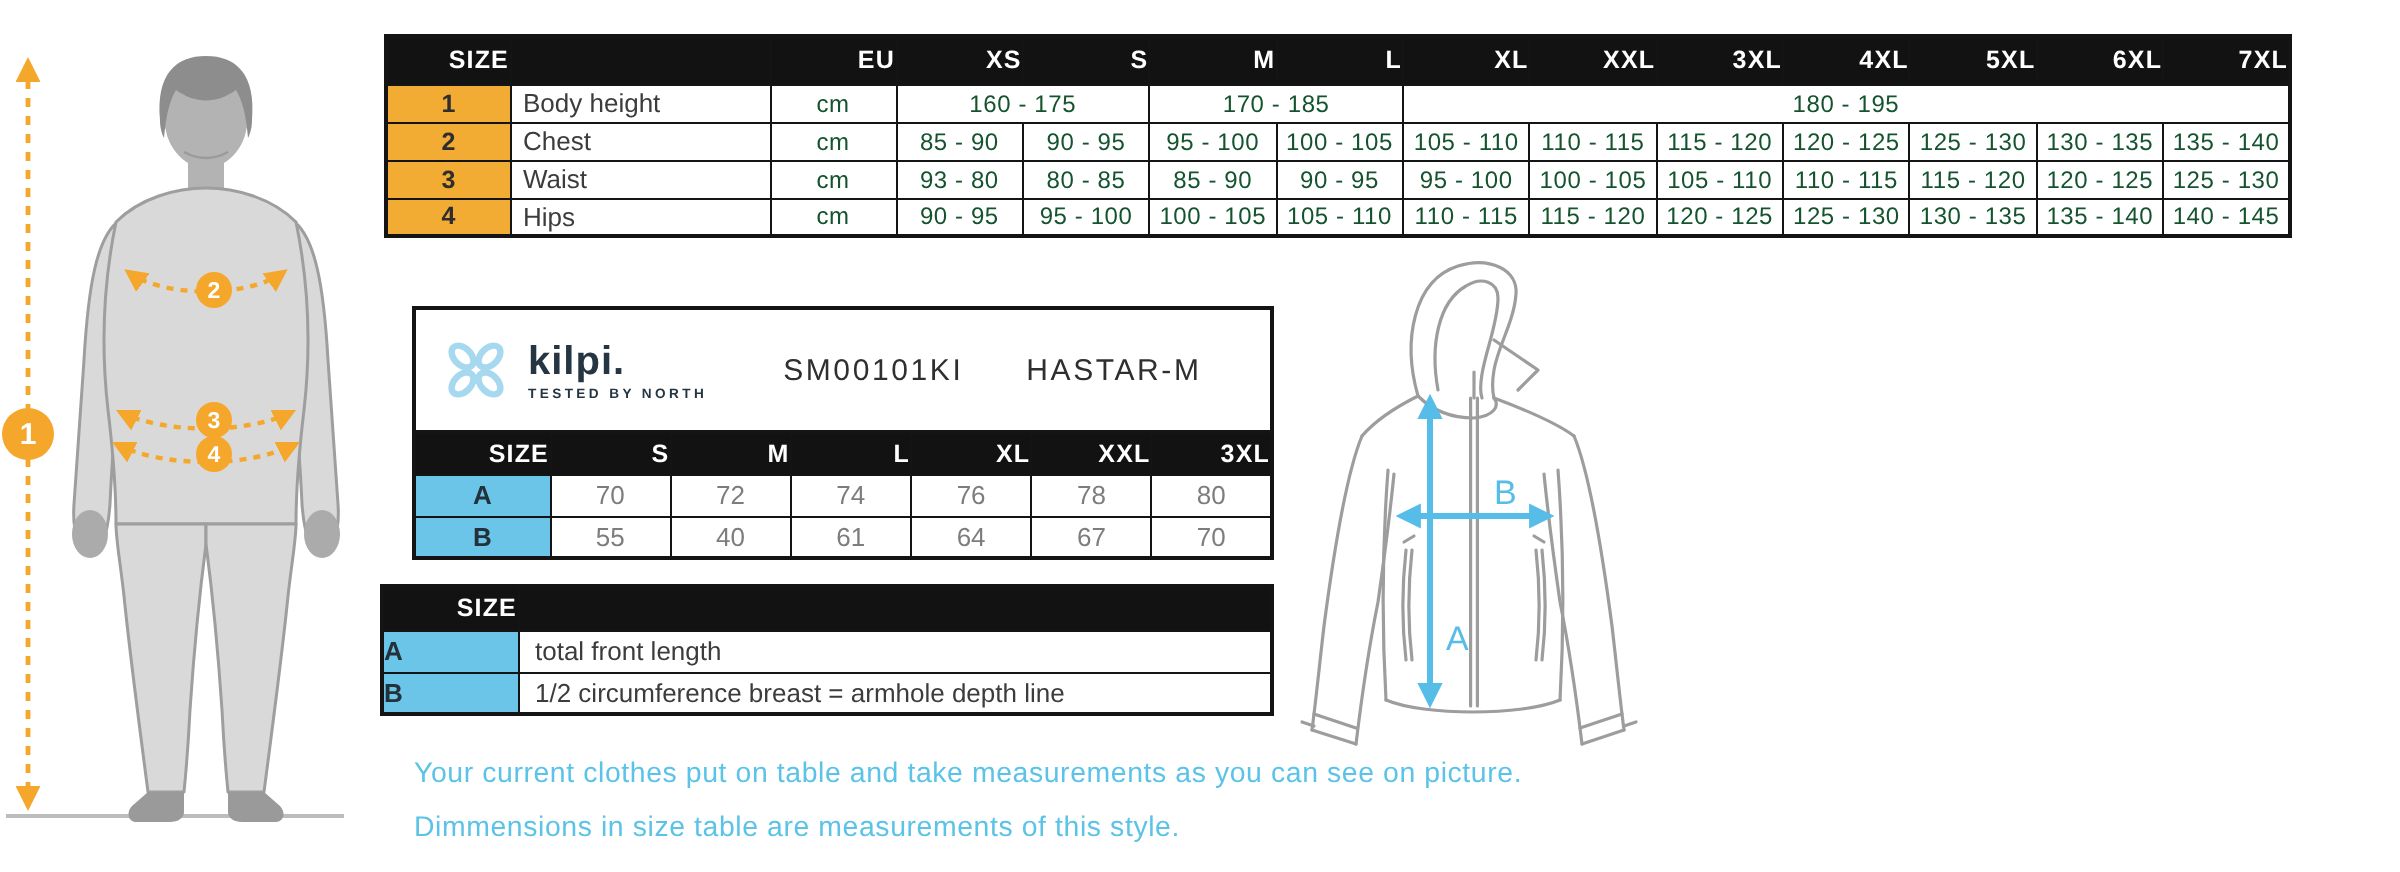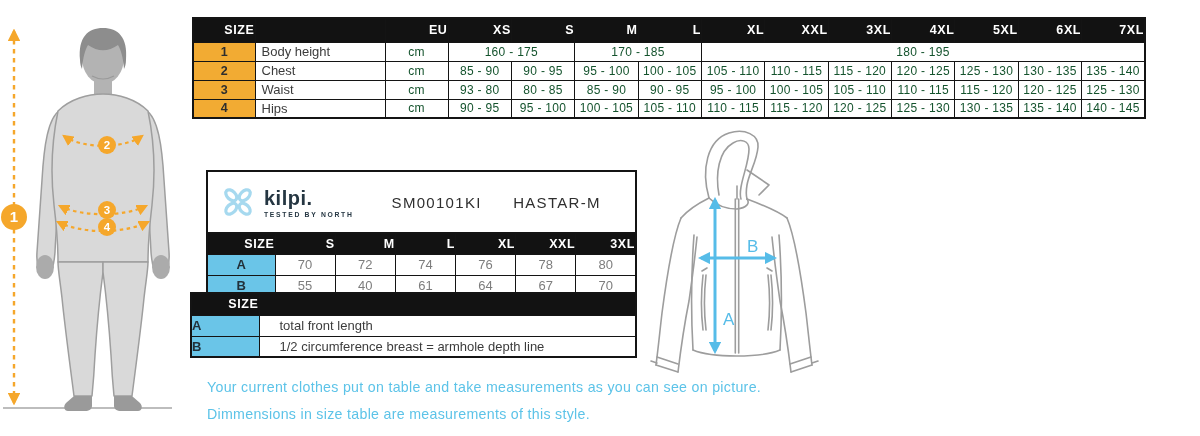--- a/index.html
+++ b/index.html
@@ -18,41 +18,41 @@
   
   .measure-wrap { position:absolute; left:192px; top:17px; width:954px; }
   .measure-wrap table { width:100%; border:2px solid #141414; }
   .measure-wrap thead th { height:24px; }
   .measure-wrap td { height:19px; font-size:12px; text-align:center; }
   td.c-num { background:#F2AB33; color:#2e2e2e; font-weight:600; font-size:12.5px; }
   td.c-lbl { text-align:left; padding-left:6px; color:#3c3c3c; font-weight:500; font-size:13px; }
   td.c-unit, td.c-val { color:#14532d; letter-spacing:.3px; }
 
   
-  .product-wrap { position:absolute; left:190px; top:170px; width:447px;padding-left:16px; }
+  .product-wrap { position:absolute; left:190px; top:153px; width:447px;padding-left:16px; }
   .prod-head {
     border:2px solid #141414; border-bottom:none; height:62px; background:#fff;
     display:flex; align-items:center; padding-left:12px;
   }
   .brand { display:flex; align-items:center; gap:8px; }
   .brand-text-name { font-size:20px; font-weight:700; color:#253642; letter-spacing:.5px; }
   .brand-text-tag  { font-size:6.8px; font-weight:600; color:#253642; letter-spacing:1.7px; margin-top:1px; }
   .prod-code { margin-left:38px; font-size:15px; font-weight:500; color:#2f2f2f; letter-spacing:1.3px;text-align:center; }
   .prod-code span + span { margin-left:26px; }
   .product-wrap table { width:100%; border:2px solid #141414; }
   .product-wrap thead th { height:21px; }
   .product-wrap td { height:21px; font-size:13px; text-align:center; color:#7d7d7d; }
   td.c-key { background:#6AC5E8; color:#22313a; font-weight:600; font-size:13px; }
 
   
   .legend-wrap { position:absolute; left:190px; top:292px; width:447px; }
   .legend-wrap table { width:100%; border:2px solid #141414; }
   .legend-wrap thead th { height:22px; }
   .legend-wrap td { height:21px; font-size:13px; }
-  td.c-desc { text-align:left; padding-left:20px; color:#3c3c3c; }
+  td.c-desc { text-align:left; padding-left:8px; color:#3c3c3c; }
 
   
   .note { position:absolute; left:207px; top:374px; color:#5CC3E8; font-size:14.2px; letter-spacing:.3px; line-height:27px; }
 
   
   .figure-wrap { position:absolute; left:0; top:10px; width:190px; height:420px; }
   .jacket-wrap { position:absolute; left:647px; top:125px; width:180px; height:260px; }
   svg text { font-family:"Liberation Sans", sans-serif; }
 </style>
 </head>

